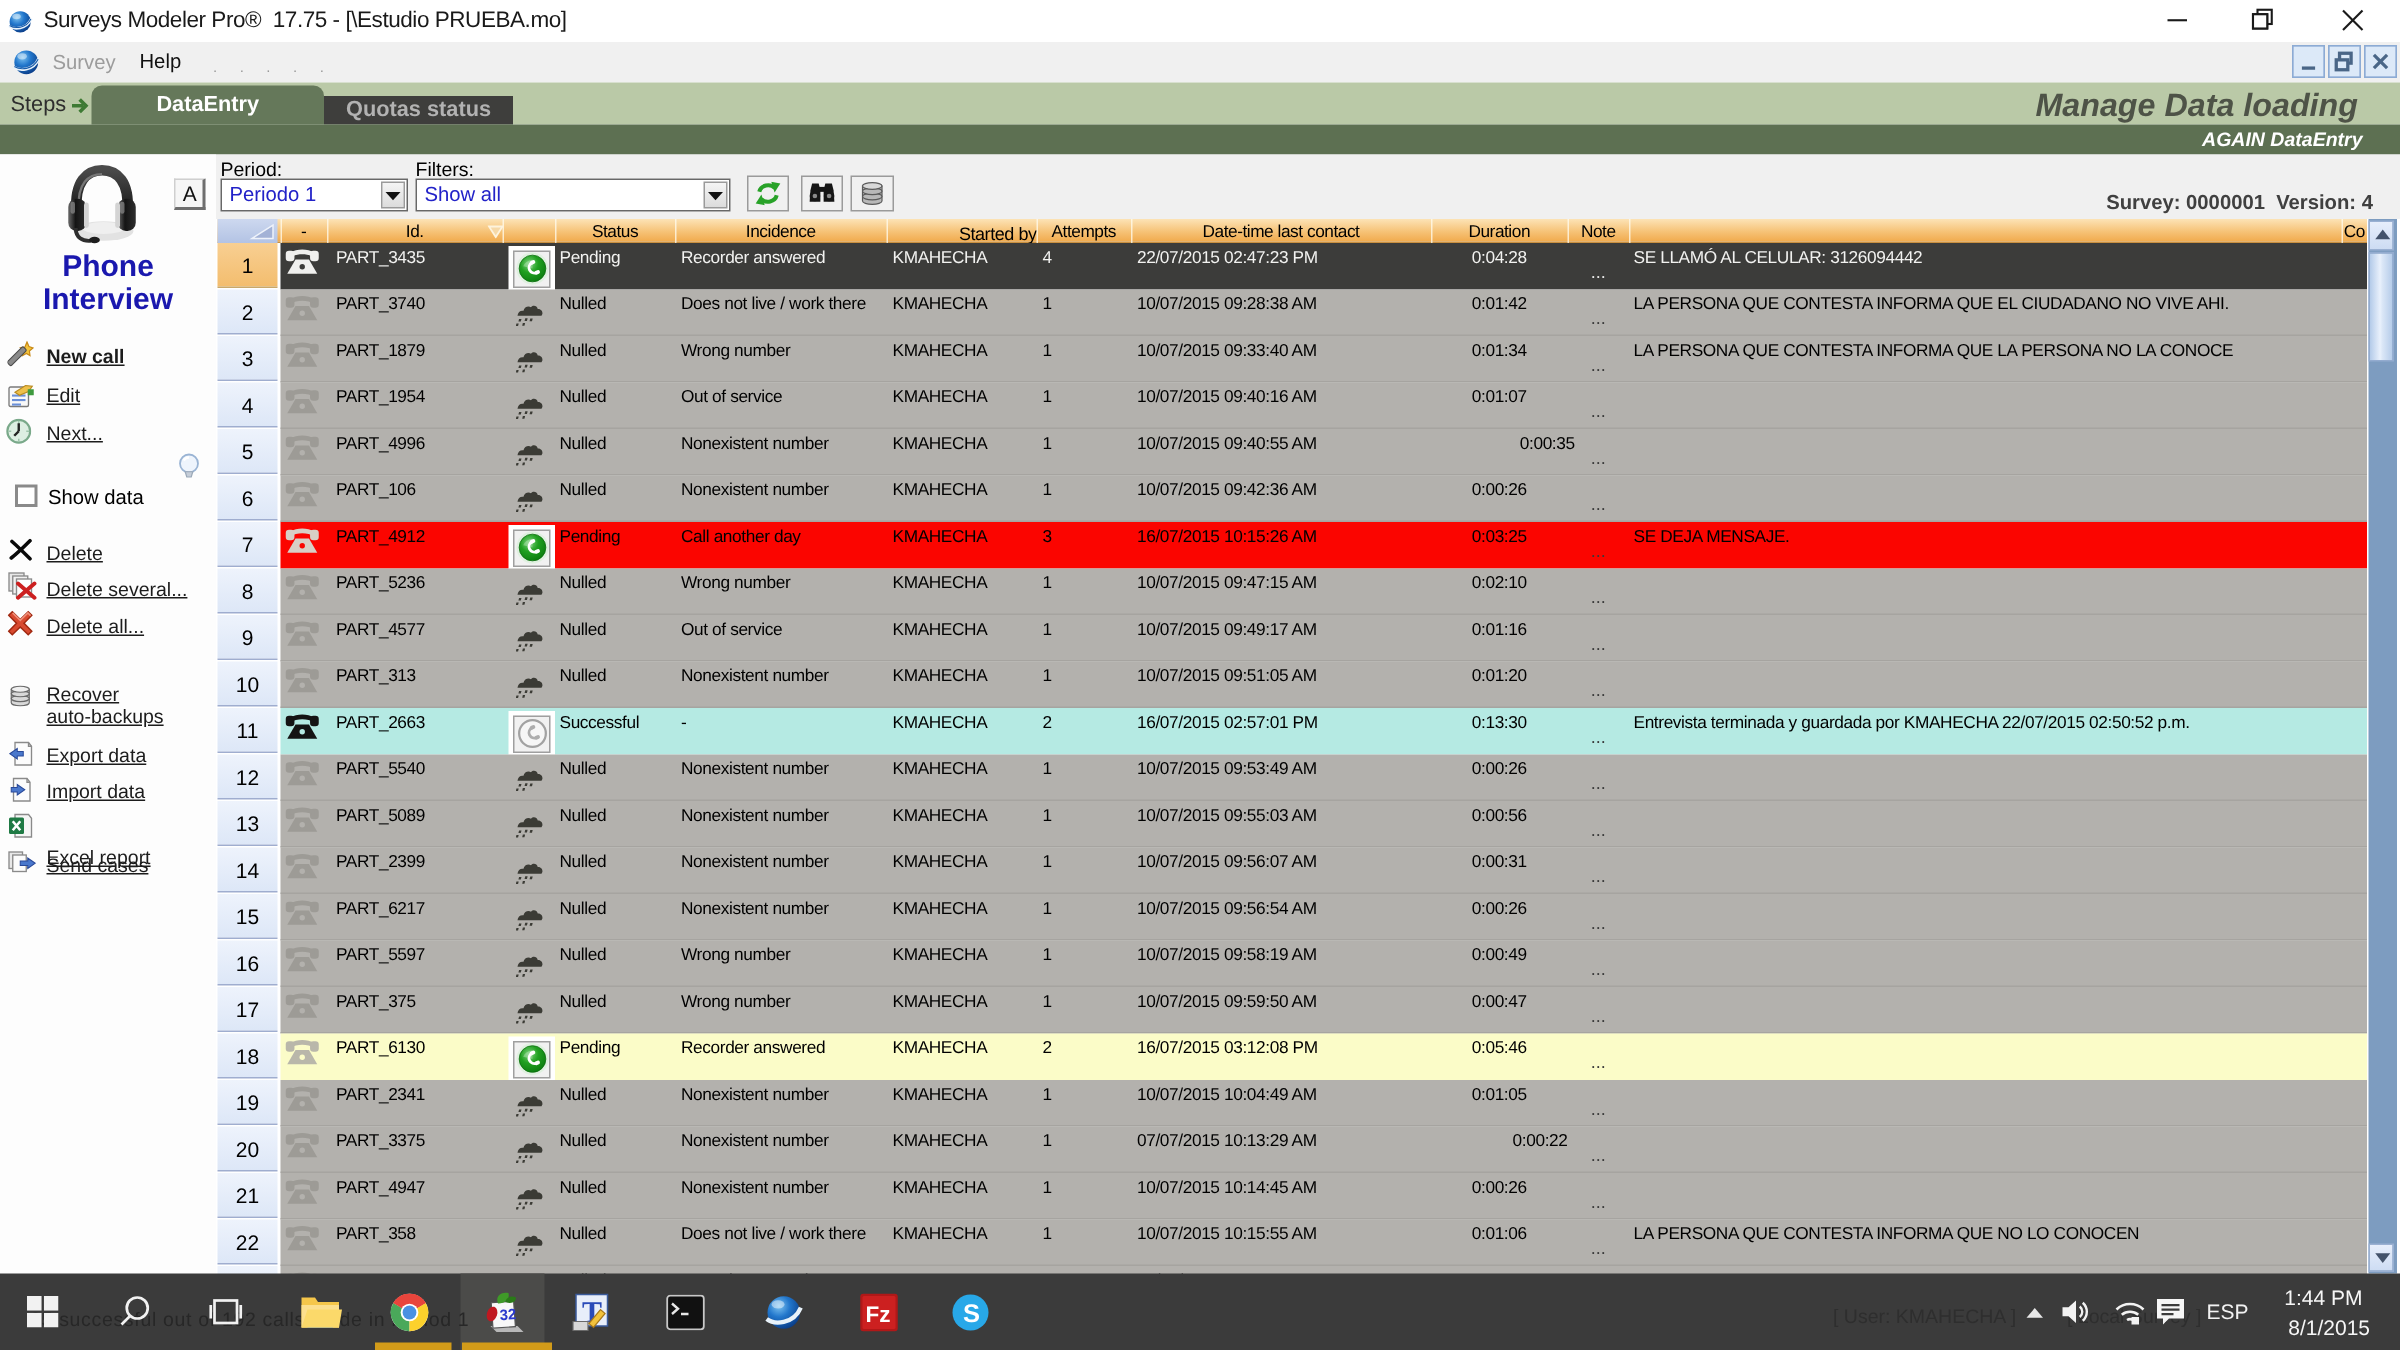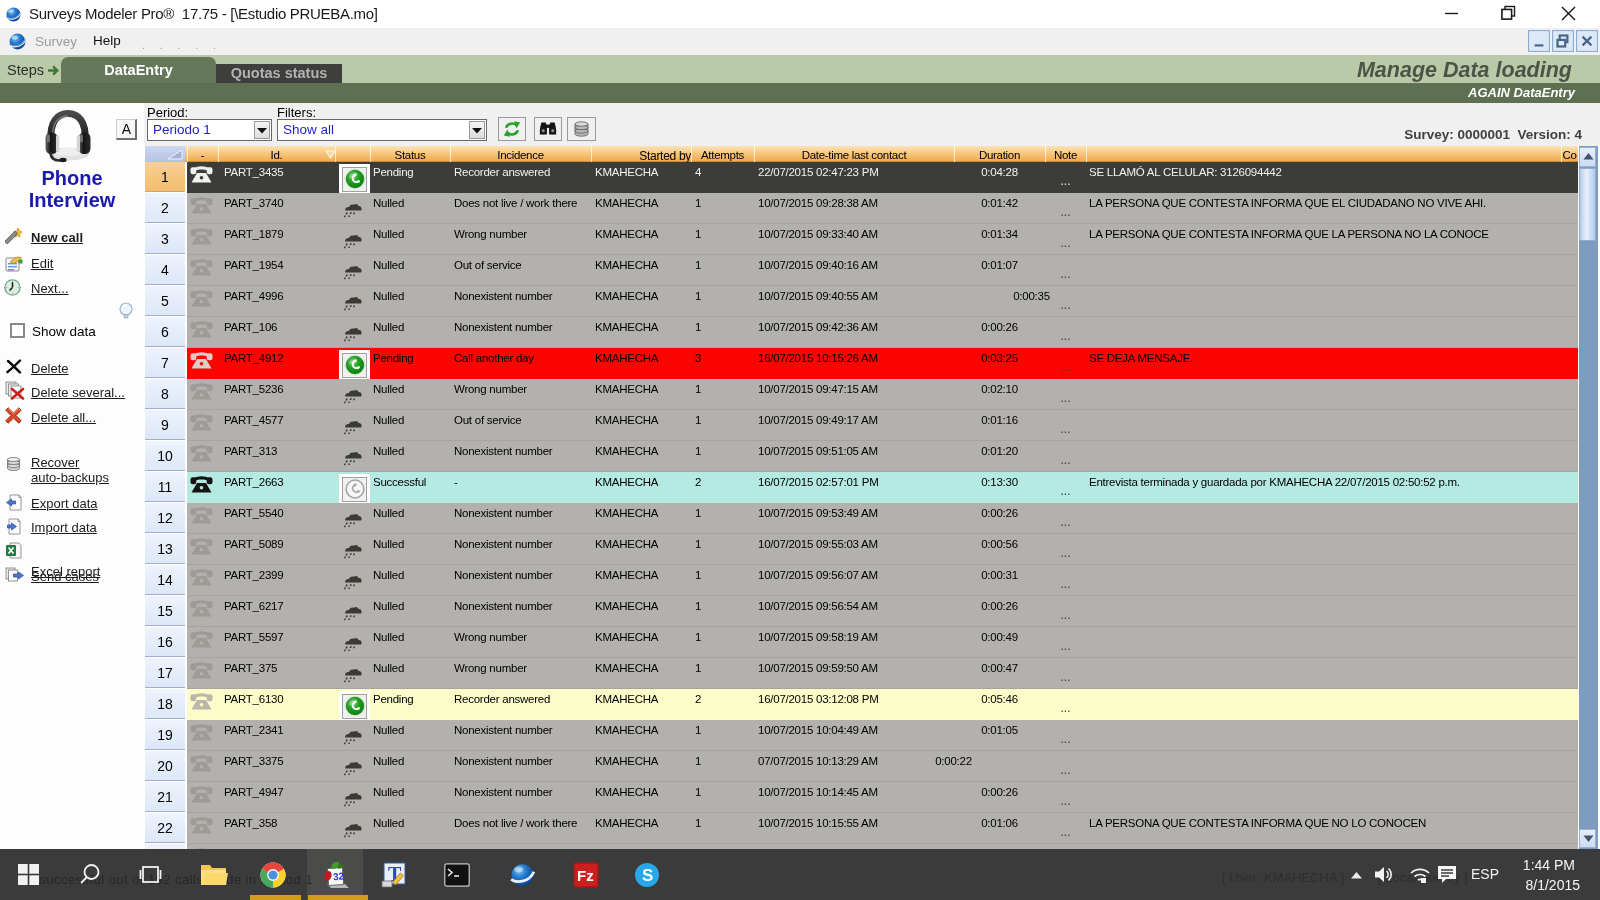--- a/index.html
+++ b/index.html
@@ -933,21 +933,21 @@
 <rect x="12.6" y="12.4" width="1.6" height="1.8" transform="skewX(-14)"></rect>
 <rect x="4.2" y="15.6" width="1.5" height="1.7" transform="skewX(-14)"></rect>
 <rect x="8.4" y="15.4" width="1.5" height="1.7" transform="skewX(-14)"></rect>
 </g>
   </svg>
 <div class="abs rt" style="left:373px;top:755px;color:#000">Nulled</div>
 <div class="abs rt" style="left:454px;top:755px;color:#000">Nonexistent number</div>
 <div class="abs rt" style="left:595px;top:755px;color:#000">KMAHECHA</div>
 <div class="abs rt" style="left:695px;top:755px;color:#000">1</div>
 <div class="abs rt" style="left:758px;top:755px;color:#000">07/07/2015 10:13:29 AM</div>
-<div class="abs rt" style="left:908px;top:755px;width:91px;text-align:center;color:#000">0:00:22</div>
+<div class="abs rt" style="left:954px;top:755px;width:91px;text-align:right;color:#000">0:00:22</div>
 <div class="abs" style="left:1045px;top:763px;width:41px;text-align:center;font-size:12px;color:#3a3a3a">...</div>
 <div class="abs" style="left:145px;top:782px;width:40px;height:30px;background:linear-gradient(180deg,#eef3fc,#dde7f7);border-bottom:1px solid #9fadcf"></div>
 <div class="abs" style="left:145px;top:789px;width:40px;text-align:center;font-size:14px;color:#000">21</div>
 <div class="abs" style="left:187px;top:782px;width:1391px;height:31px;background:#b3b1ad"></div>
 <div class="abs" style="left:187px;top:812px;width:1391px;height:1px;background:#a6a4a0"></div>
 <svg class="abs" style="left:190px;top:785px" width="23" height="20" viewBox="0 0 23 20">
 <g fill="#9d9b96">
 <rect x="0.5" y="2.2" width="5.8" height="7" rx="2.2"></rect>
 <rect x="16.7" y="2.2" width="5.8" height="7" rx="2.2"></rect>
 <path d="M3.5,3.5 C8,0.6 15,0.6 19.5,3.5 L19.5,6.5 C15,3.9 8,3.9 3.5,6.5 Z"></path>

